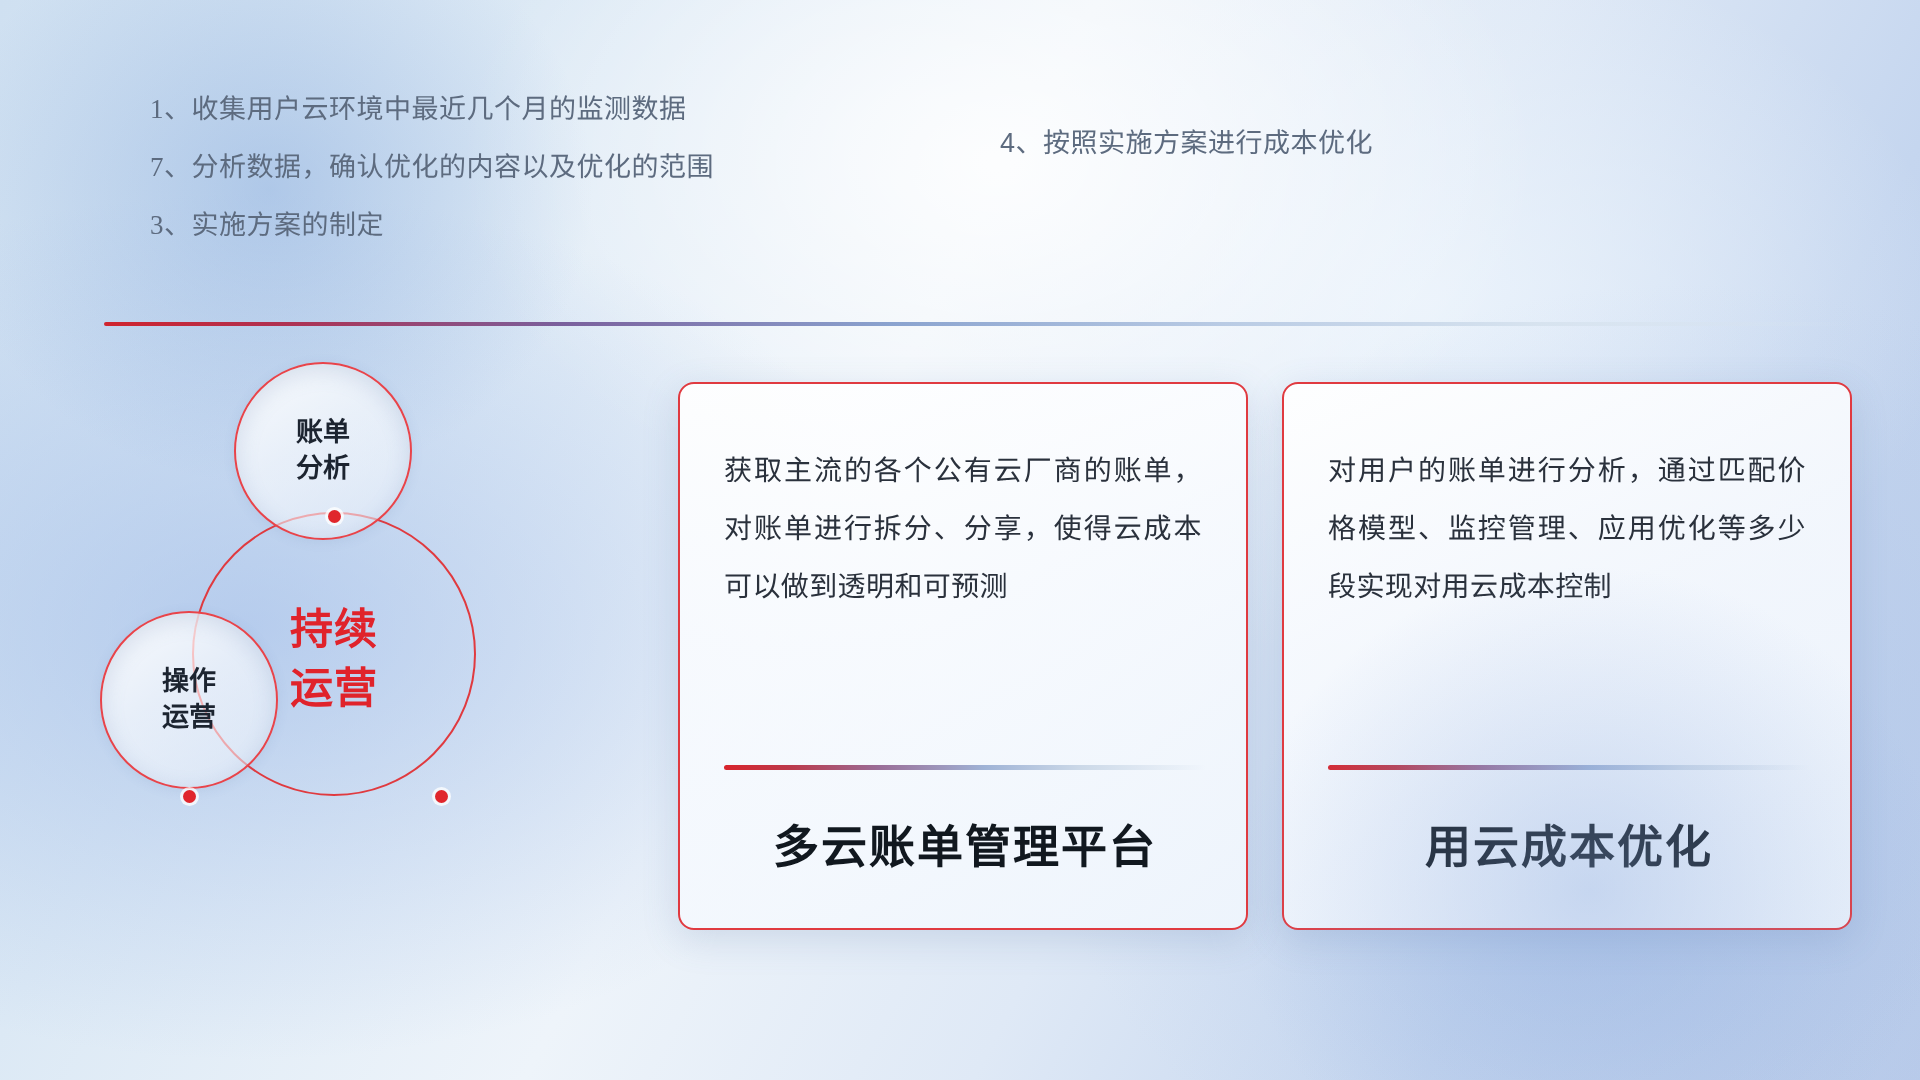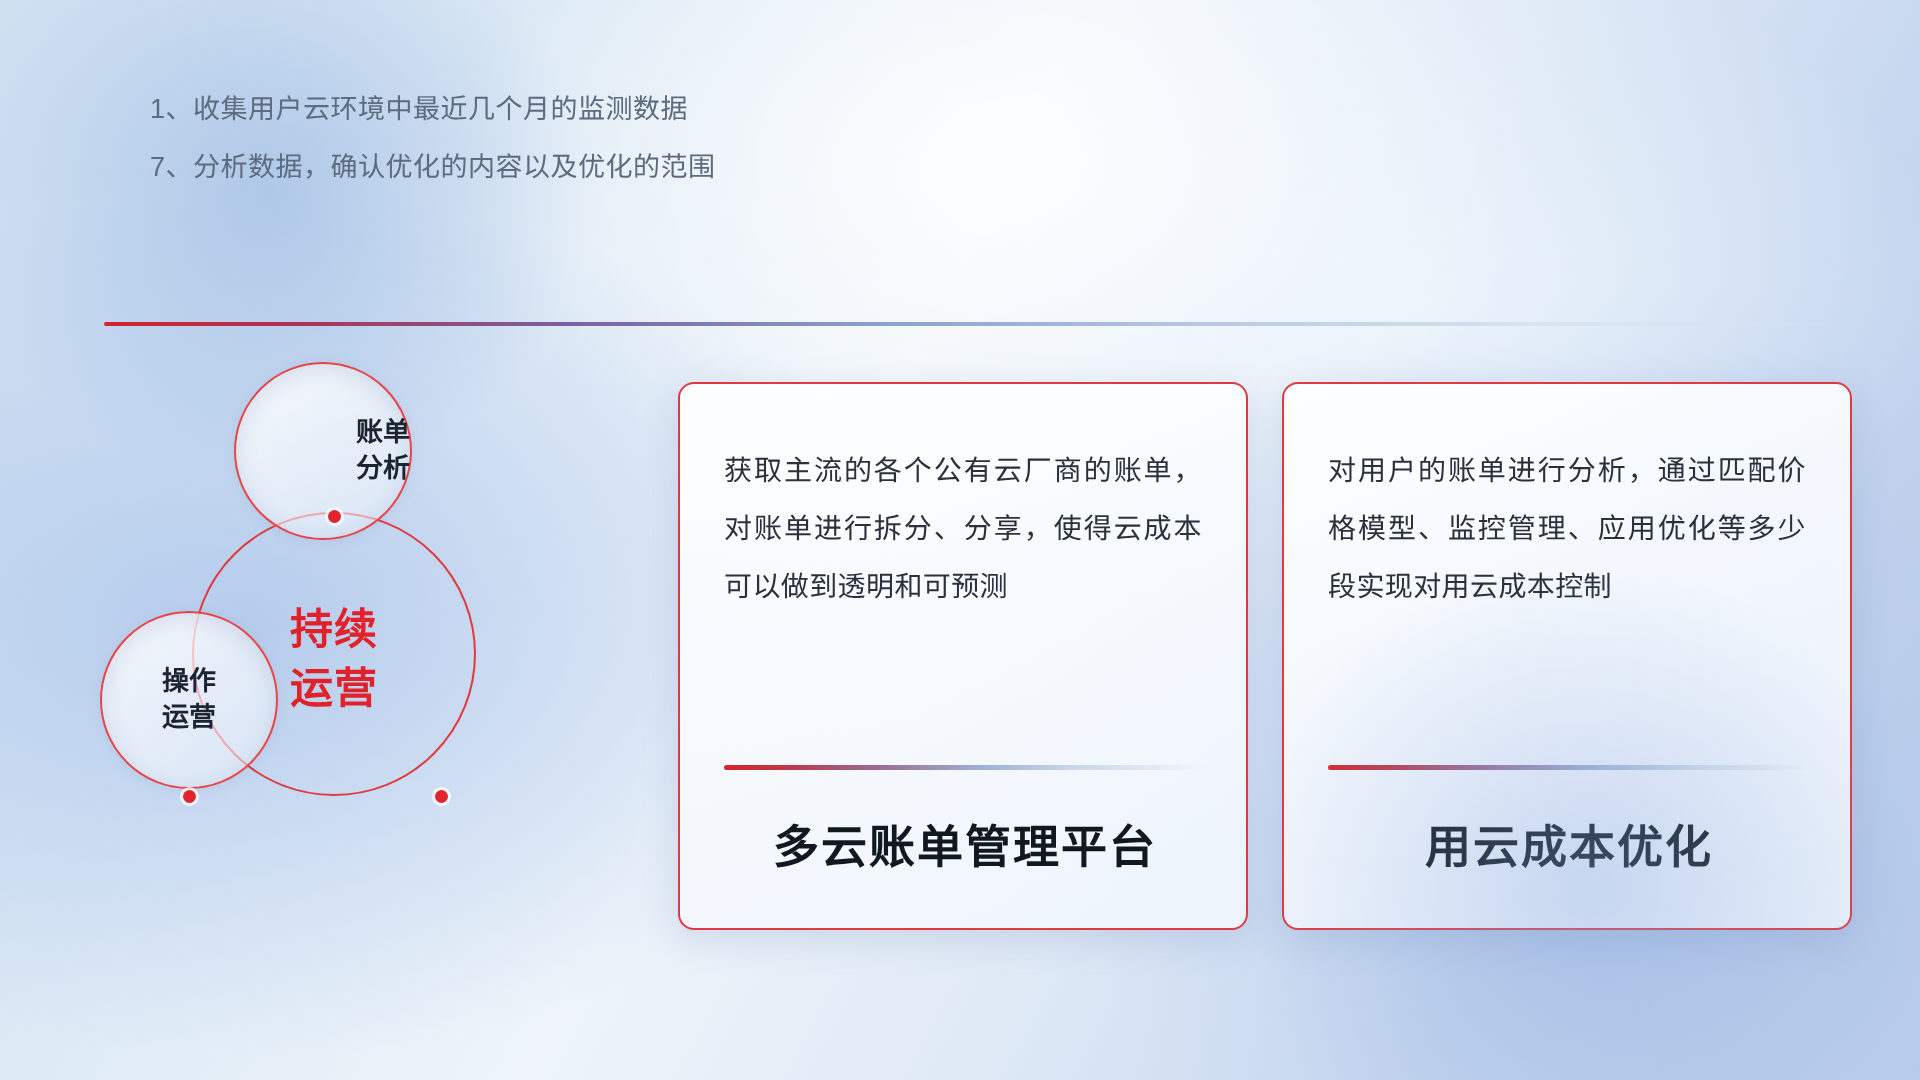--- a/index.html
+++ b/index.html
@@ -45,21 +45,21 @@
     top: 96px;
     color: #5d6b7f;
     font-size: 27px;
     line-height: 1.0;
     letter-spacing: 0.5px;
   }
   .steps .step {
     margin-bottom: 31px;
     white-space: nowrap;
   }
-  #steps-left { left: 150px; }
+  #steps-left { left: 150px; font-family: Liberation Serif, serif; }
   #steps-right { left: 1000px; top: 130px; }
 
   
   .divider {
     position: absolute;
     left: 104px;
     top: 322px;
     width: 1748px;
     height: 4px;
     border-radius: 2px;
@@ -96,21 +96,21 @@
     box-shadow: 0 6px 22px rgba(90,120,170,0.20) inset, 0 2px 12px rgba(90,120,170,0.12);
     display: flex;
     align-items: center;
     justify-content: center;
     text-align: center;
     color: #1c2430;
     font-size: 27px;
     font-weight: bold;
     line-height: 1.32;
   }
-  .bubble-top    { left: 134px; top: 10px;  width: 178px; height: 178px; justify-content: flex-end; }
+  .bubble-top    { left: 134px; top: 10px;  width: 178px; height: 178px; }
   .bubble-left   { left: 0px;   top: 259px; width: 178px; height: 178px; }
   .bubble-right  { left: 252px; top: 275px; width: 178px; height: 178px; }
 
   .dot {
     position: absolute;
     width: 13px;
     height: 13px;
     border-radius: 50%;
     background: #e0262c;
     box-shadow: 0 0 0 3px rgba(255,255,255,0.75);
@@ -178,23 +178,25 @@
   }
 </style>
 </head>
 <body>
 
 <div id="slide">
 
   <div class="steps" id="steps-left">
     <div class="step">1、收集用户云环境中最近几个月的监测数据</div>
     <div class="step">7、分析数据，确认优化的内容以及优化的范围</div>
+    <div class="step">3、实施方案的制定</div>
   </div>
 
   <div class="steps" id="steps-right">
+    <div class="step">4、按照实施方案进行成本优化</div>
   </div>
 
   <div class="divider"></div>
 
   <div class="venn">
     <div class="ring ring-main"></div>
 
     <div class="venn-center">
       <div>持续</div>
       <div>运营</div>

